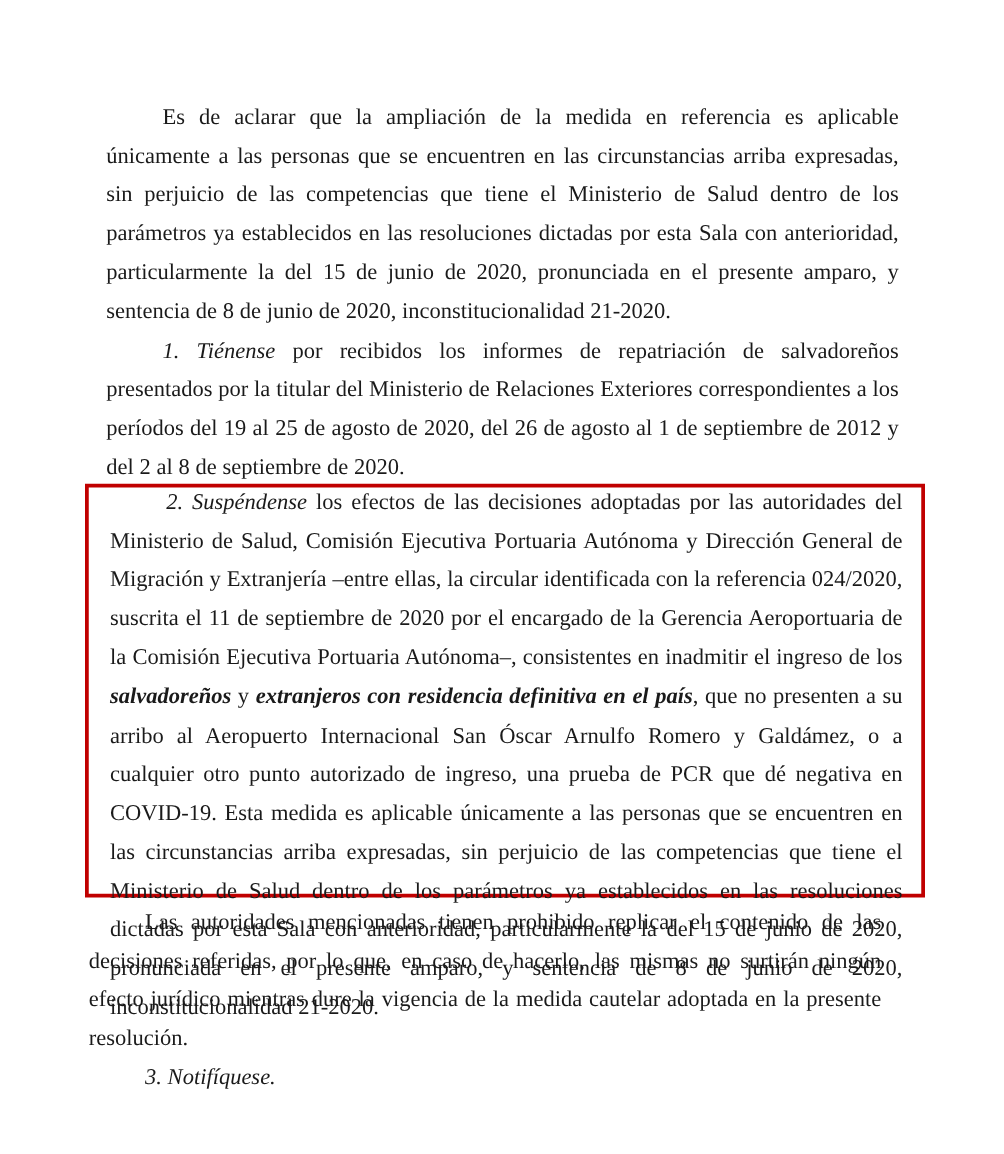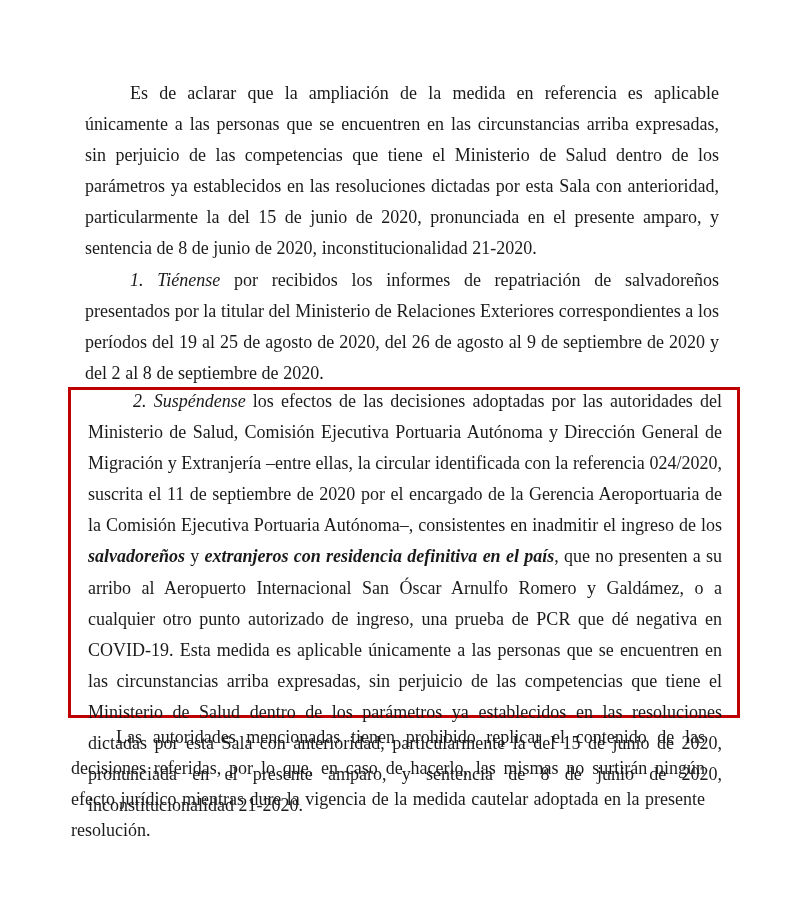--- a/index.html
+++ b/index.html
@@ -79,33 +79,34 @@
 <body>
 
 <div class="page">
 
   <div class="doc-body">
 
     <p class="para">Es de aclarar que la ampliación de la medida en referencia es aplicable únicamente a las personas que se encuentren en las circunstancias arriba expresadas, sin perjuicio de las competencias que tiene el  Ministerio de Salud dentro de los parámetros ya establecidos en las resoluciones dictadas por esta Sala con anterioridad, particularmente la del 15 de junio de 2020, pronunciada en el presente amparo, y sentencia de 8 de junio de 2020, inconstitucionalidad 21-2020.</p>
 
 
     <p class="para">
-      <span class="i">1. Tiénense</span><span> por recibidos los informes de repatriación de salvadoreños presentados por la titular del Ministerio de Relaciones Exteriores correspondientes a los períodos del 19 al 25 de agosto de 2020, del 26 de agosto al 9 de septiembre de 2020 y del 2 al 8 de septiembre de 2020.</span>
+      <span class="i">1. Tiénense</span><span> por recibidos los informes de repatriación de salvadoreños presentados por la titular del Ministerio de Relaciones Exteriores correspondientes a los períodos del 19 al 25 de agosto de 2020, del 26 de agosto al 1 de septiembre de 2012 y del 2 al 8 de septiembre de 2020.</span>
     </p>
 
   </div>
 
   <div class="boxed-block">
     <div class="boxed-inner">
       <p class="para">
         <span class="i">2. Suspéndense</span><span> los efectos de las decisiones adoptadas por las autoridades del Ministerio de Salud, Comisión Ejecutiva Portuaria Autónoma y Dirección General de Migración y Extranjería –entre ellas, la circular identificada con la referencia 024/2020, suscrita el 11 de septiembre de 2020 por el encargado de la Gerencia Aeroportuaria de la Comisión Ejecutiva Portuaria Autónoma–, consistentes en inadmitir el ingreso de los </span><span class="bi">salvadoreños</span><span> y </span><span class="bi">extranjeros con residencia definitiva en el país</span><span>, que no presenten a su arribo al Aeropuerto Internacional San Óscar Arnulfo Romero y Galdámez, o a cualquier otro punto autorizado de ingreso, una prueba de PCR que dé negativa en COVID-19. Esta medida es aplicable únicamente a las personas que se encuentren en las circunstancias arriba expresadas, sin perjuicio de las competencias que tiene el  Ministerio de Salud dentro de los parámetros ya establecidos en las resoluciones dictadas por esta Sala con anterioridad, particularmente la del 15 de junio de 2020, pronunciada en el presente amparo, y sentencia de 8 de junio de 2020, inconstitucionalidad 21-2020.</span>
       </p>
     </div>
   </div>
 
   <div class="after-box">
 
     <p class="para">Las autoridades mencionadas tienen prohibido replicar el contenido de las decisiones referidas, por lo que, en caso de hacerlo, las mismas no surtirán ningún efecto jurídico mientras dure la vigencia de la medida cautelar adoptada en la presente resolución.</p>
 
+    <p class="para i">3. Notifíquese.</p>
 
   </div>
 
 </div>
 
 </body></html>

